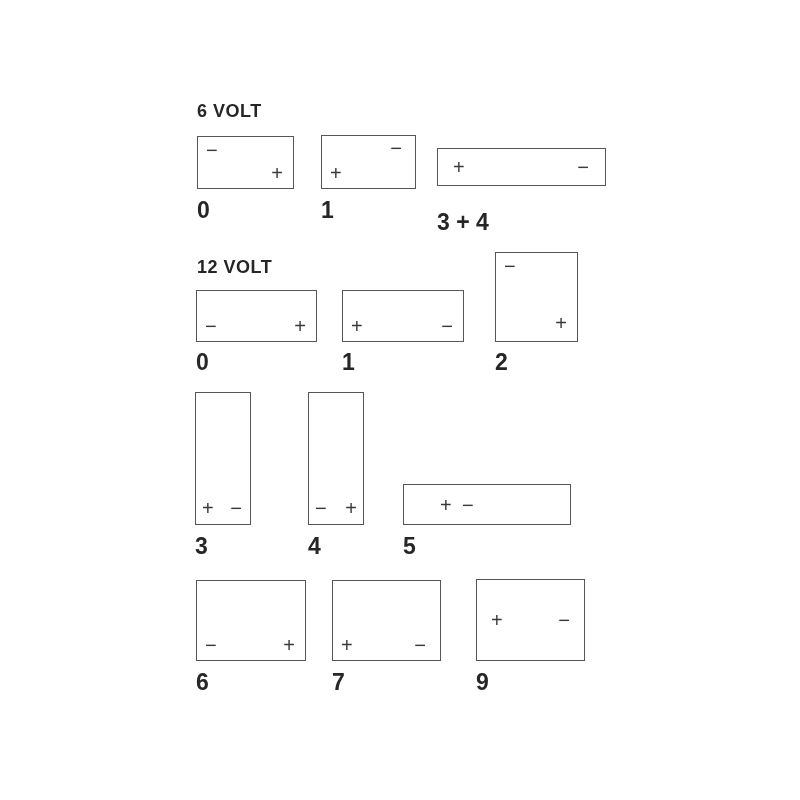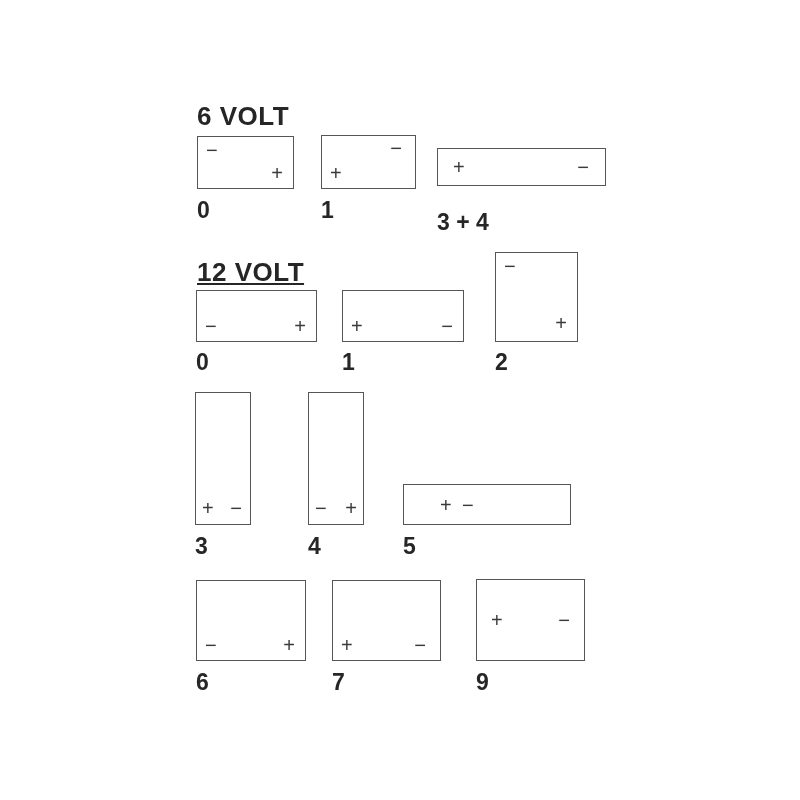--- a/index.html
+++ b/index.html
@@ -10,21 +10,21 @@
   .canvas {
     position: relative;
     width: 800px;
     height: 800px;
     background: #ffffff;
     font-family: "Liberation Sans", "DejaVu Sans", sans-serif;
     overflow: hidden;
   }
   .heading {
     position: absolute;
-    font-size: 26px;
+    font-size: 18px;
     font-weight: bold;
     color: #262626;
     letter-spacing: 0.5px;
     white-space: nowrap;
   }
   .box {
     position: absolute;
     border: 1px solid #565656;
     background: #ffffff;
     box-sizing: border-box;
@@ -69,21 +69,21 @@
     <span class="term t-bl">+</span>
   </div>
   <div class="lbl" style="left:321px; top:197px;">1</div>
 
   <div class="box" style="left:437px; top:148px; width:169px; height:38px;">
     <span class="term t-cl">+</span>
     <span class="term t-cr">−</span>
   </div>
   <div class="lbl" style="left:437px; top:197px;margin-top:12px;">3 + 4</div>
 
-  <div class="heading" style="left:197px; top:257px;text-decoration:underline;">12 VOLT</div>
+  <div class="heading" style="left:197px; top:257px;">12 VOLT</div>
 
   <div class="box" style="left:196px; top:290px; width:121px; height:52px;">
     <span class="term t-bl">−</span>
     <span class="term t-br">+</span>
   </div>
   <div class="lbl" style="left:196px; top:349px;">0</div>
 
   <div class="box" style="left:342px; top:290px; width:122px; height:52px;">
     <span class="term t-bl">+</span>
     <span class="term t-br">−</span>

